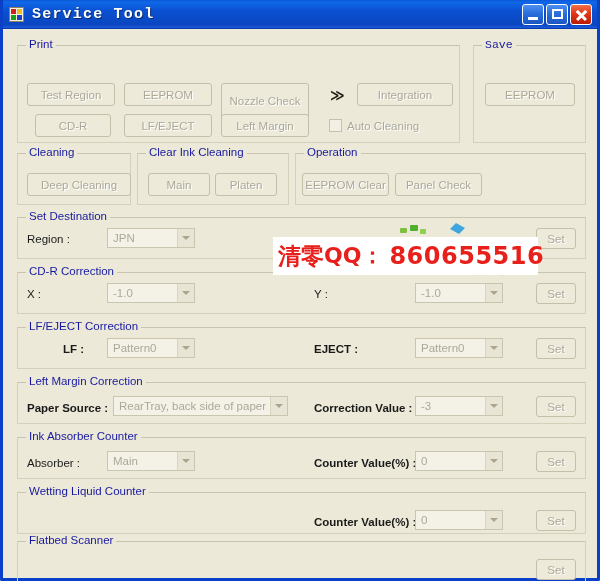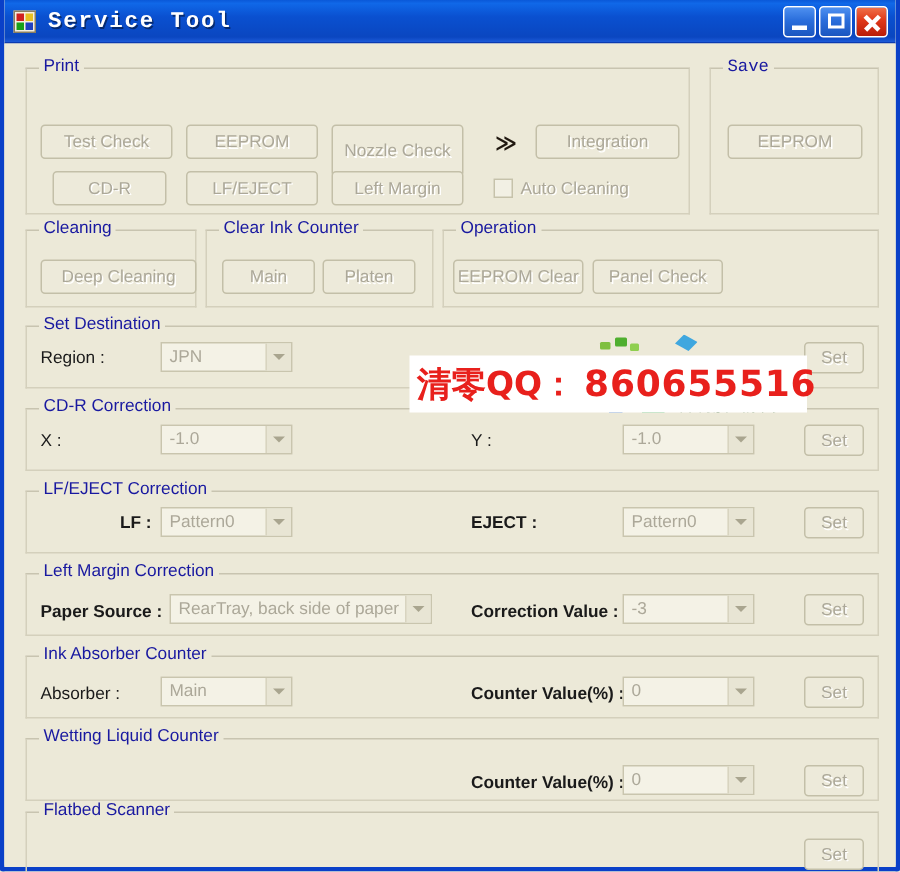--- a/index.html
+++ b/index.html
@@ -173,21 +173,21 @@
           <div class="x2"></div>
         </div>
     </div>
   </div>
 
   <div class="client">
 
     <div class="grp" style="left:14px;top:16px;width:443px;height:98px;">
       <div class="glabel">Print</div>
     </div>
-    <div class="btn" style="left:24px;top:54px;width:88px;height:23px;">Test Check</div>
+    <div class="btn" style="left:24px;top:54px;width:88px;height:23px;">Test Region</div>
     <div class="btn" style="left:121px;top:54px;width:88px;height:23px;">EEPROM</div>
     <div class="btn" style="left:218px;top:54px;width:88px;height:35px;">Nozzle Check</div>
     <div class="arrow" style="left:327px;top:59px;">≫</div>
     <div class="btn" style="left:354px;top:54px;width:96px;height:23px;">Integration</div>
 
     <div class="btn" style="left:32px;top:85px;width:76px;height:23px;">CD-R</div>
     <div class="btn" style="left:121px;top:85px;width:88px;height:23px;">LF/EJECT</div>
     <div class="btn" style="left:218px;top:85px;width:88px;height:23px;">Left Margin</div>
     <div class="cbx" style="left:326px;top:90px;"></div>
     <div class="lab" style="left:344px;top:90px;color:#ACA899;text-shadow:1px 1px 0 #fff;">Auto Cleaning</div>
@@ -196,21 +196,21 @@
       <div class="glabel">Save</div>
     </div>
     <div class="btn" style="left:482px;top:54px;width:90px;height:23px;">EEPROM</div>
 
     <div class="grp" style="left:14px;top:124px;width:114px;height:52px;">
       <div class="glabel">Cleaning</div>
     </div>
     <div class="btn" style="left:24px;top:144px;width:104px;height:23px;">Deep Cleaning</div>
 
     <div class="grp" style="left:134px;top:124px;width:152px;height:52px;">
-      <div class="glabel">Clear Ink Counter</div>
+      <div class="glabel">Clear Ink Cleaning</div>
     </div>
     <div class="btn" style="left:145px;top:144px;width:62px;height:23px;">Main</div>
     <div class="btn" style="left:212px;top:144px;width:62px;height:23px;">Platen</div>
 
     <div class="grp" style="left:292px;top:124px;width:291px;height:52px;">
       <div class="glabel">Operation</div>
     </div>
     <div class="btn" style="left:299px;top:144px;width:87px;height:23px;">EEPROM Clear</div>
     <div class="btn" style="left:392px;top:144px;width:87px;height:23px;">Panel Check</div>
 
@@ -241,21 +241,21 @@
       <div class="cval">-1.0</div>
       <div class="carr">
           <div class="chev"></div>
         </div>
     </div>
     <div class="btn" style="left:533px;top:254px;width:40px;height:21px;">Set</div>
 
     <div class="grp" style="left:14px;top:298px;width:569px;height:42px;">
       <div class="glabel">LF/EJECT Correction</div>
     </div>
-    <div class="lab" style="left:41px;top:313px;font-weight:bold;padding-left:36px;">LF :</div>
+    <div class="lab" style="left:24px;top:313px;font-weight:bold;padding-left:36px;">LF :</div>
     <div class="combo" style="left:104px;top:309px;width:88px;height:20px;">
       <div class="cval">Pattern0</div>
       <div class="carr">
           <div class="chev"></div>
         </div>
     </div>
     <div class="lab" style="left:311px;top:313px;font-weight:bold;">EJECT :</div>
     <div class="combo" style="left:412px;top:309px;width:88px;height:20px;">
       <div class="cval">Pattern0</div>
       <div class="carr">

